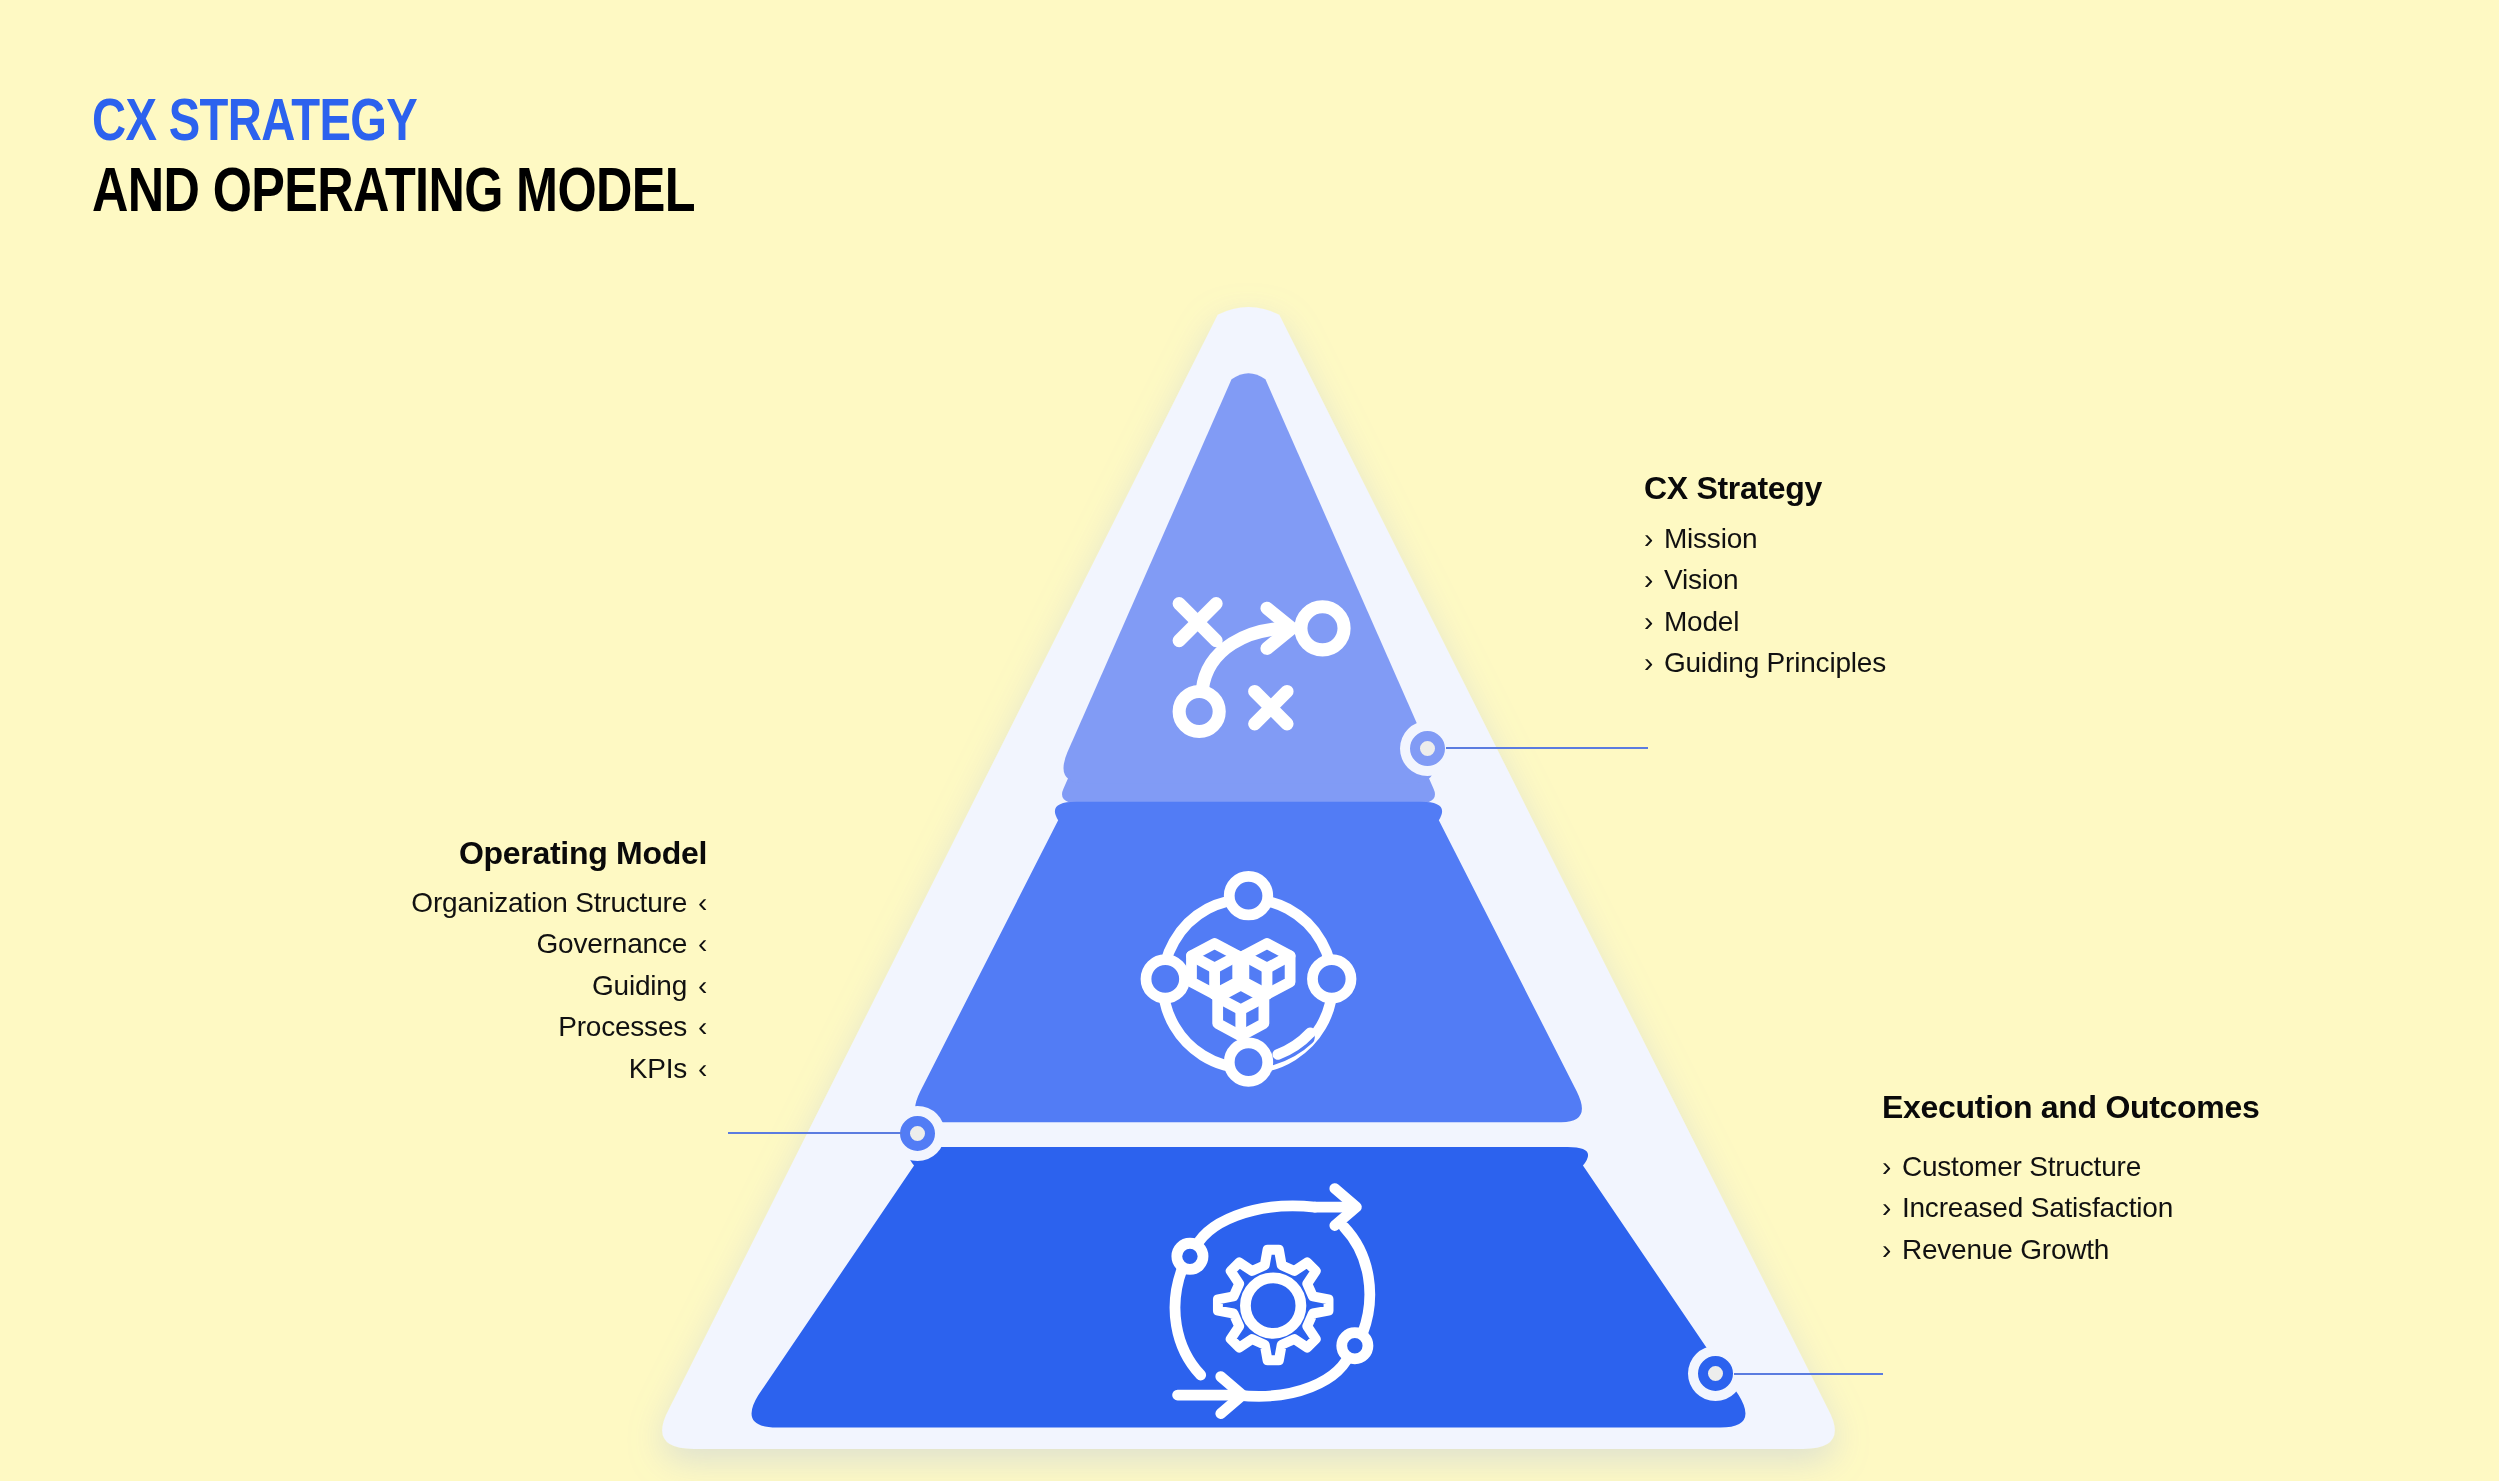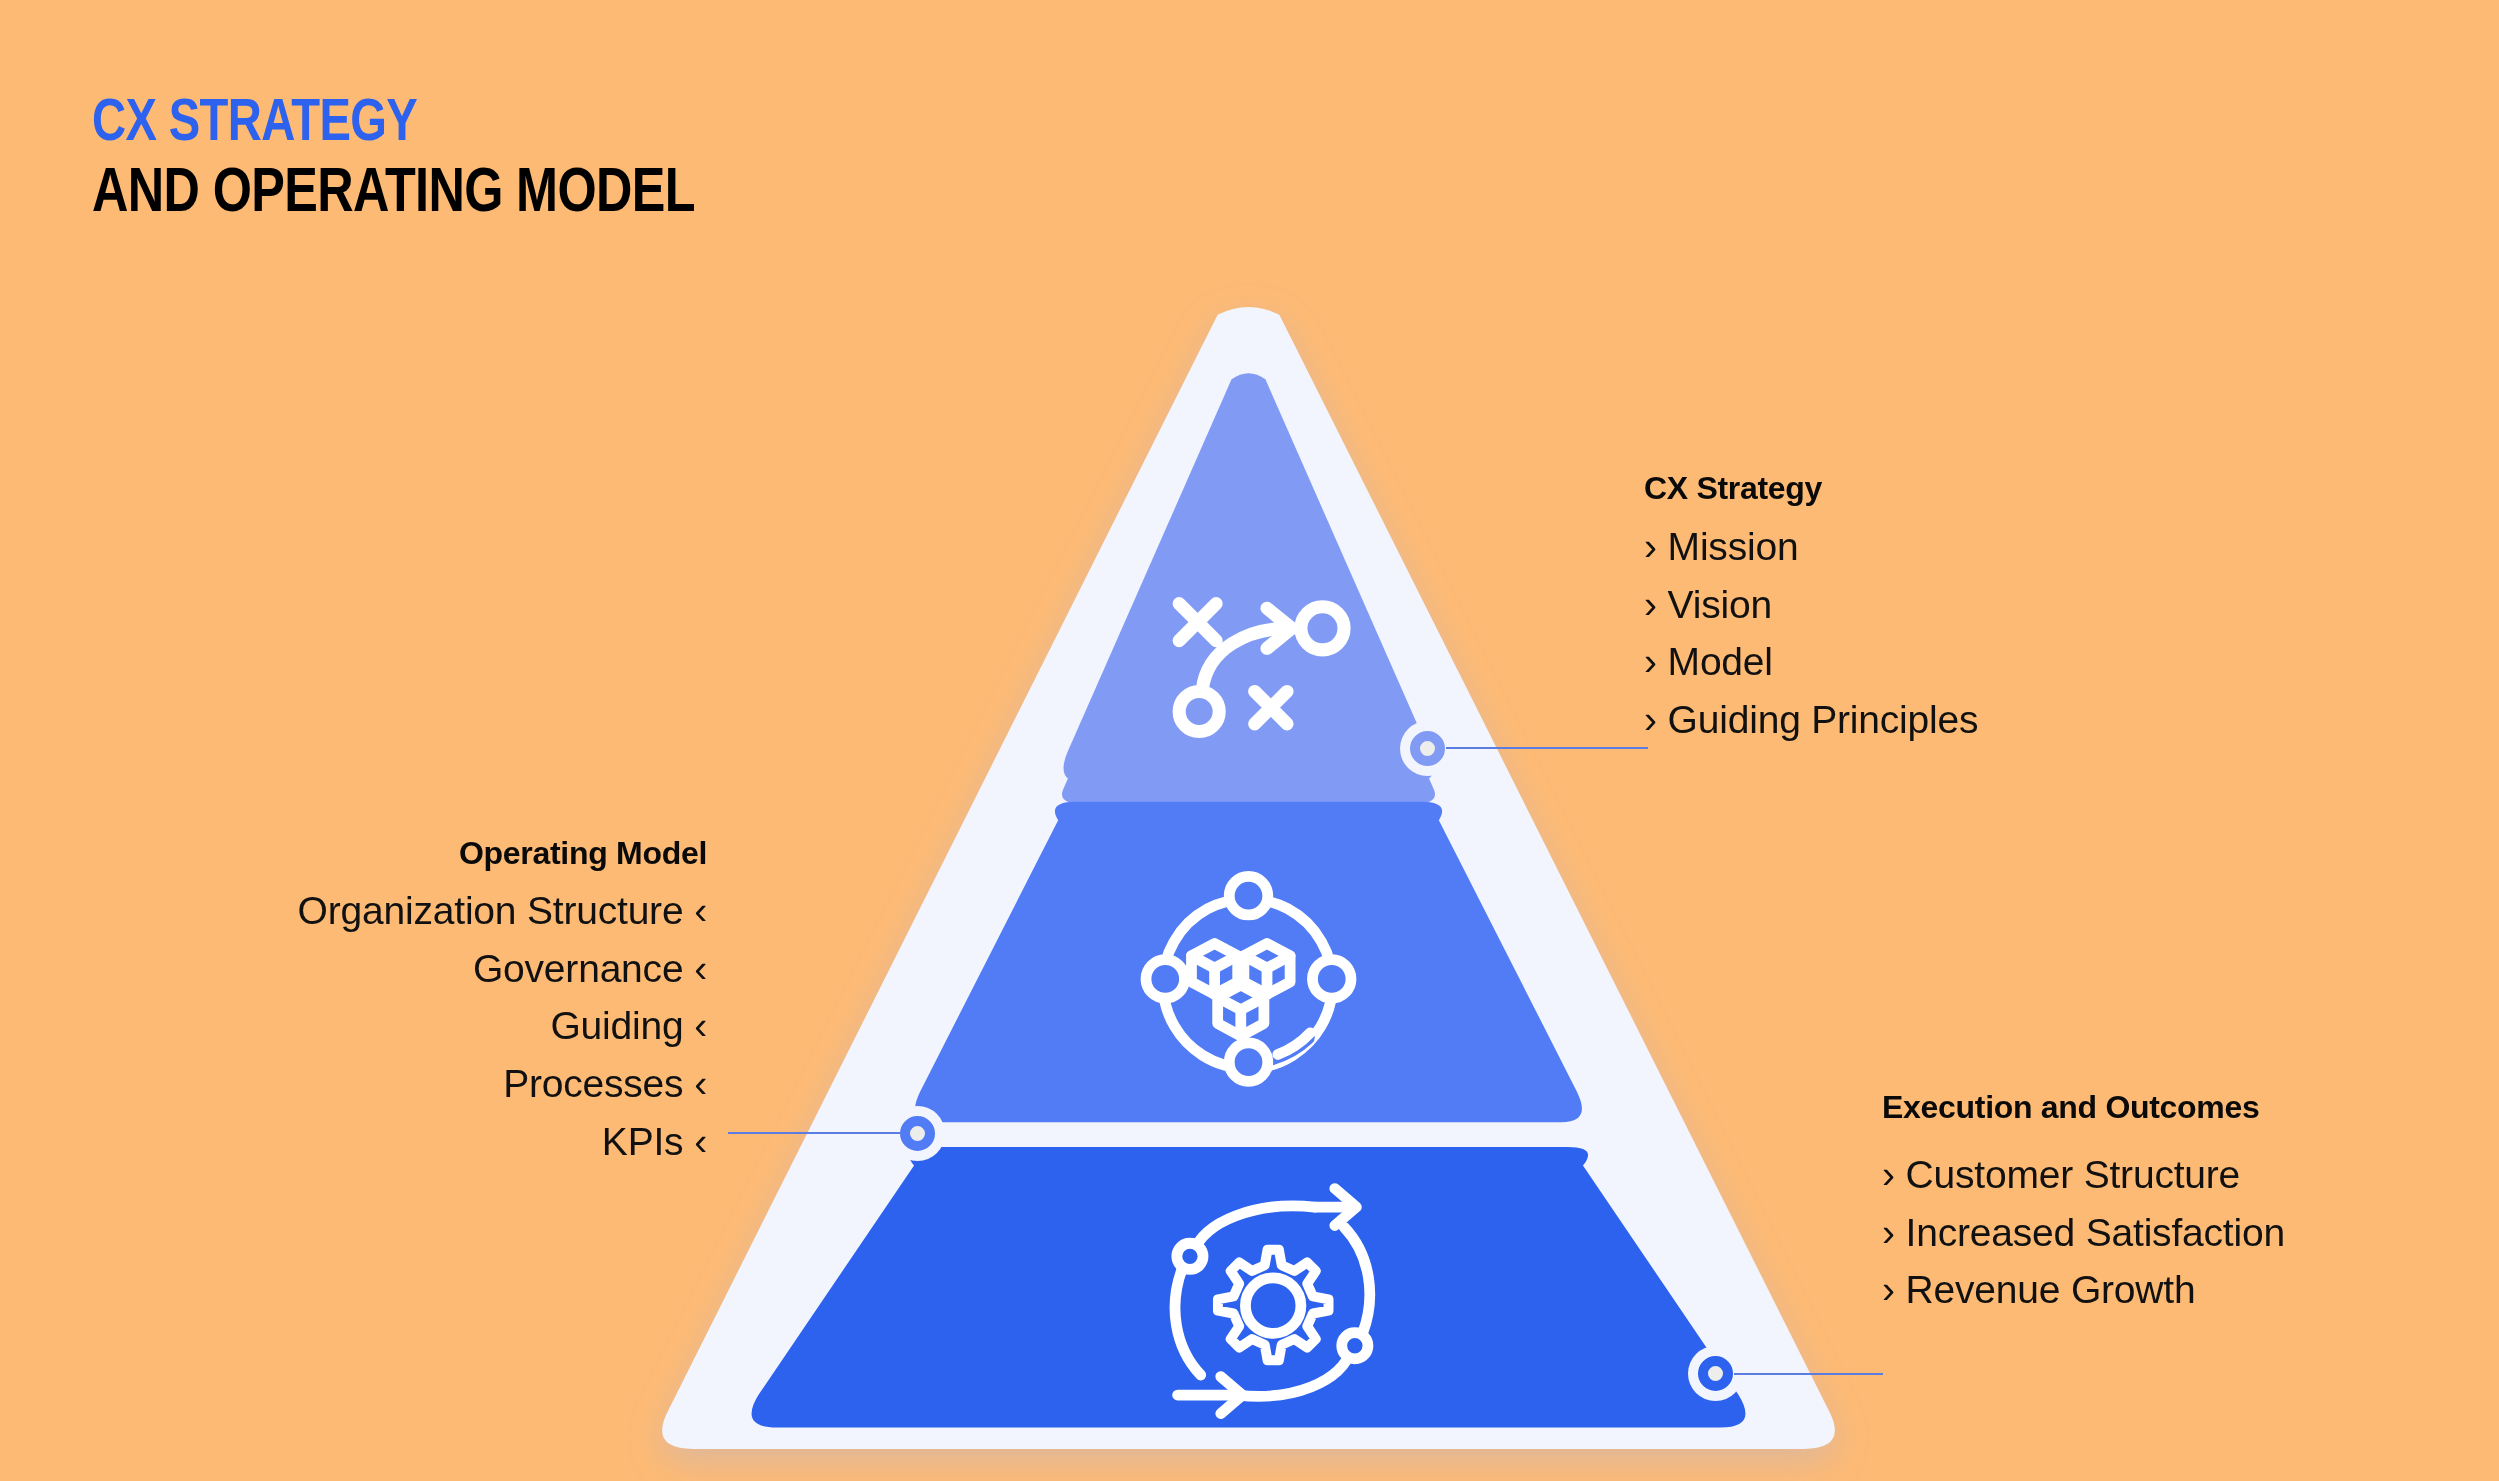--- a/index.html
+++ b/index.html
@@ -7,21 +7,21 @@
     padding: 0;
     background: #eef2fd;
   }
   body {
     font-family: "Liberation Sans", sans-serif;
   }
   #canvas {
     position: relative;
     width: 2500px;
     height: 1481px;
-    background: #fdba74;
+    background: #fef9c3;
     overflow: hidden;
   }
 
   
   #title-block {
     position: absolute;
     left: 92px;
     top: 91px;
     line-height: 1.0;
   }
@@ -88,21 +88,21 @@
     color: #0a0a0a;
     white-space: nowrap;
     letter-spacing: -0.3px;
   }
   .callout-list {
     list-style: none;
     margin: 0;
     padding: 0;
   }
   .callout-list li {
-    font-size: 39px;
+    font-size: 28px;
     color: #111111;
     white-space: nowrap;
     line-height: 1.48;
     letter-spacing: -0.2px;
   }
   .chev {
     display: inline-block;
     color: #111111;
     font-weight: 300;
   }

